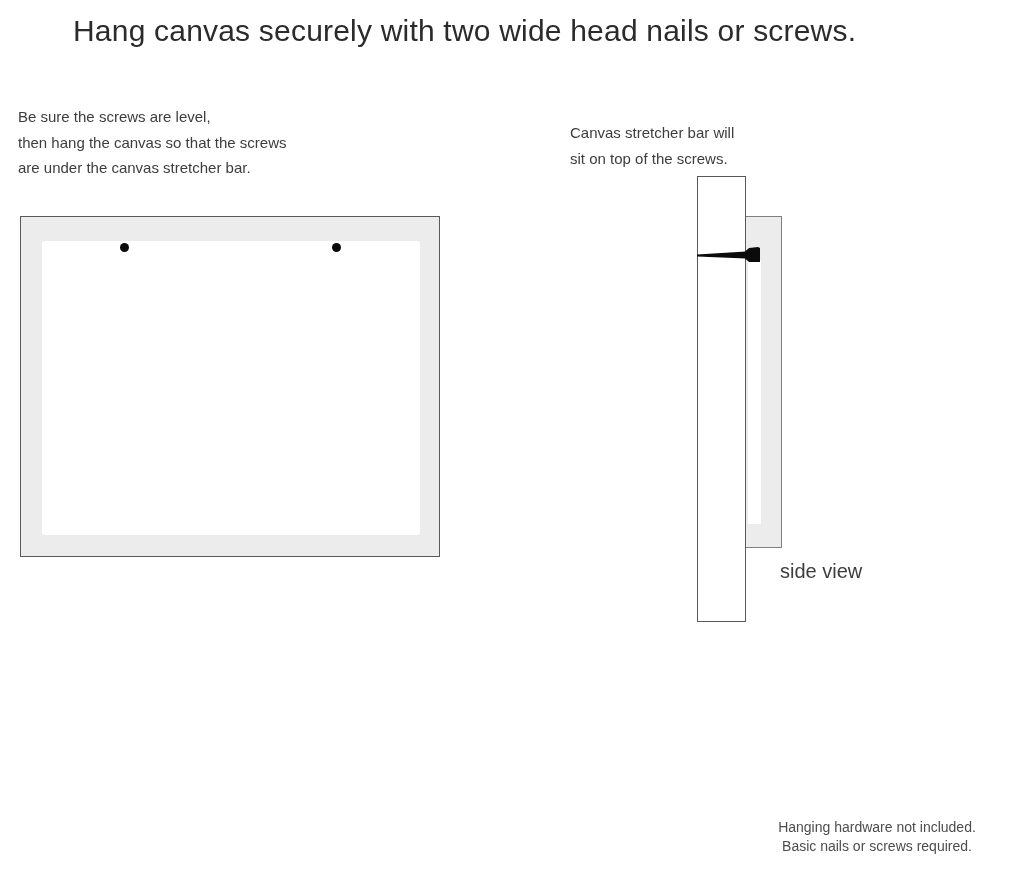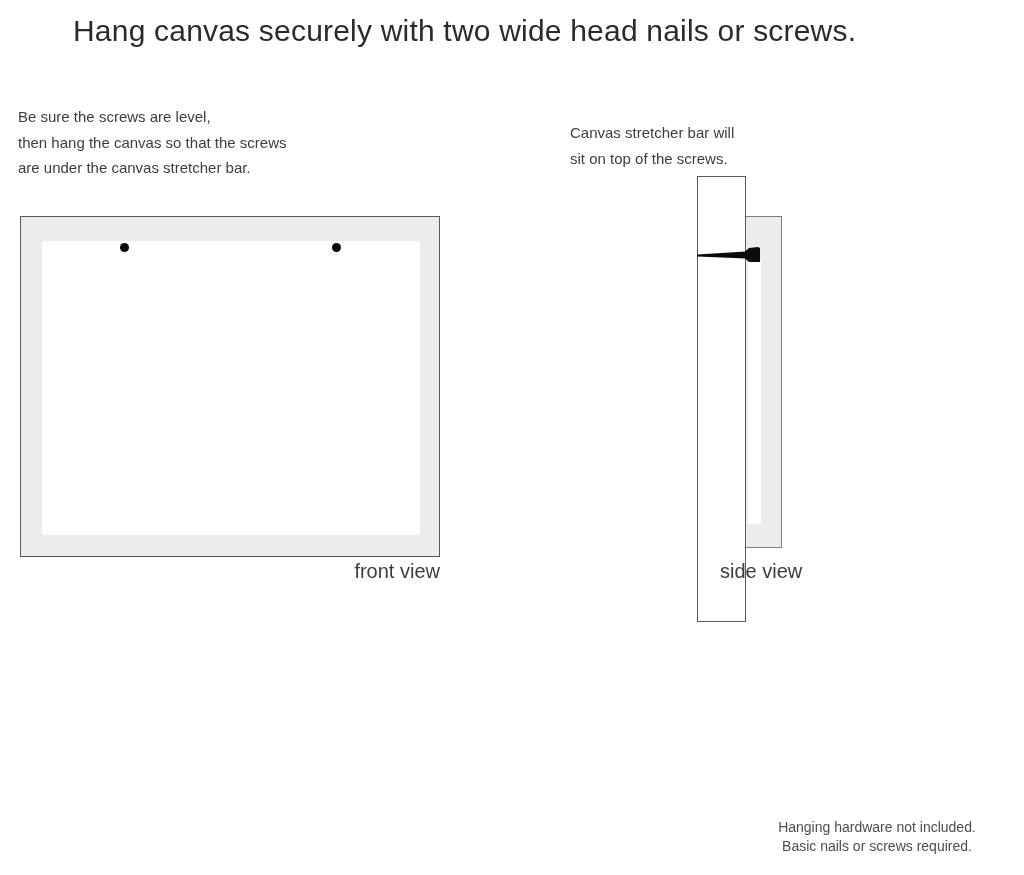--- a/index.html
+++ b/index.html
@@ -52,21 +52,21 @@
     background:var(--nail,#0b0b0b);
   }
   .nail-dot.left{left:99px;top:26px;}
   .nail-dot.right{left:311px;top:26px;}
   .fig-label{
     position:absolute;top:560px;
     font-size:20px;color:var(--text,#3d3d3d);
     white-space:nowrap;
   }
   .fig-label.front{left:20px;width:420px;text-align:right;}
-  .fig-label.side{left:720px;}
+  .fig-label.side{left:780px;}
 
   
   .canvas-side{
     position:absolute;left:744px;top:216px;width:38px;height:332px;
     background:var(--canvas-gray,#ececec);
     border:1px solid var(--outline-mid,#7d7f82);
   }
   .canvas-side-inner{
     position:absolute;left:3px;top:43px;width:13px;height:264px;
     background:#fff;
@@ -101,21 +101,20 @@
 are under the canvas stretcher bar.</div>
 
   <div class="note note-side">Canvas stretcher bar will
 sit on top of the screws.</div>
 
   <div class="canvas-front">
     <div class="canvas-front-inner"></div>
     <span class="nail-dot left"></span>
     <span class="nail-dot right"></span>
   </div>
-  <div class="fig-label front">front view</div>
 
   <div class="canvas-side">
     <div class="canvas-side-inner"></div>
   </div>
   <div class="wall-strip"></div>
   <svg class="nail-svg" viewBox="0 0 75 26" xmlns="http://www.w3.org/2000/svg" aria-hidden="true">
     <polygon class="nail-shape" points="7,12.5 56,9.5 56,16.5 7,14.5"></polygon>
     <polygon class="nail-shape" points="55,9.5 59,6 68,5 70,6 70,20 59,20 55,16.5"></polygon>
   </svg>
   <div class="fig-label side">side view</div>

